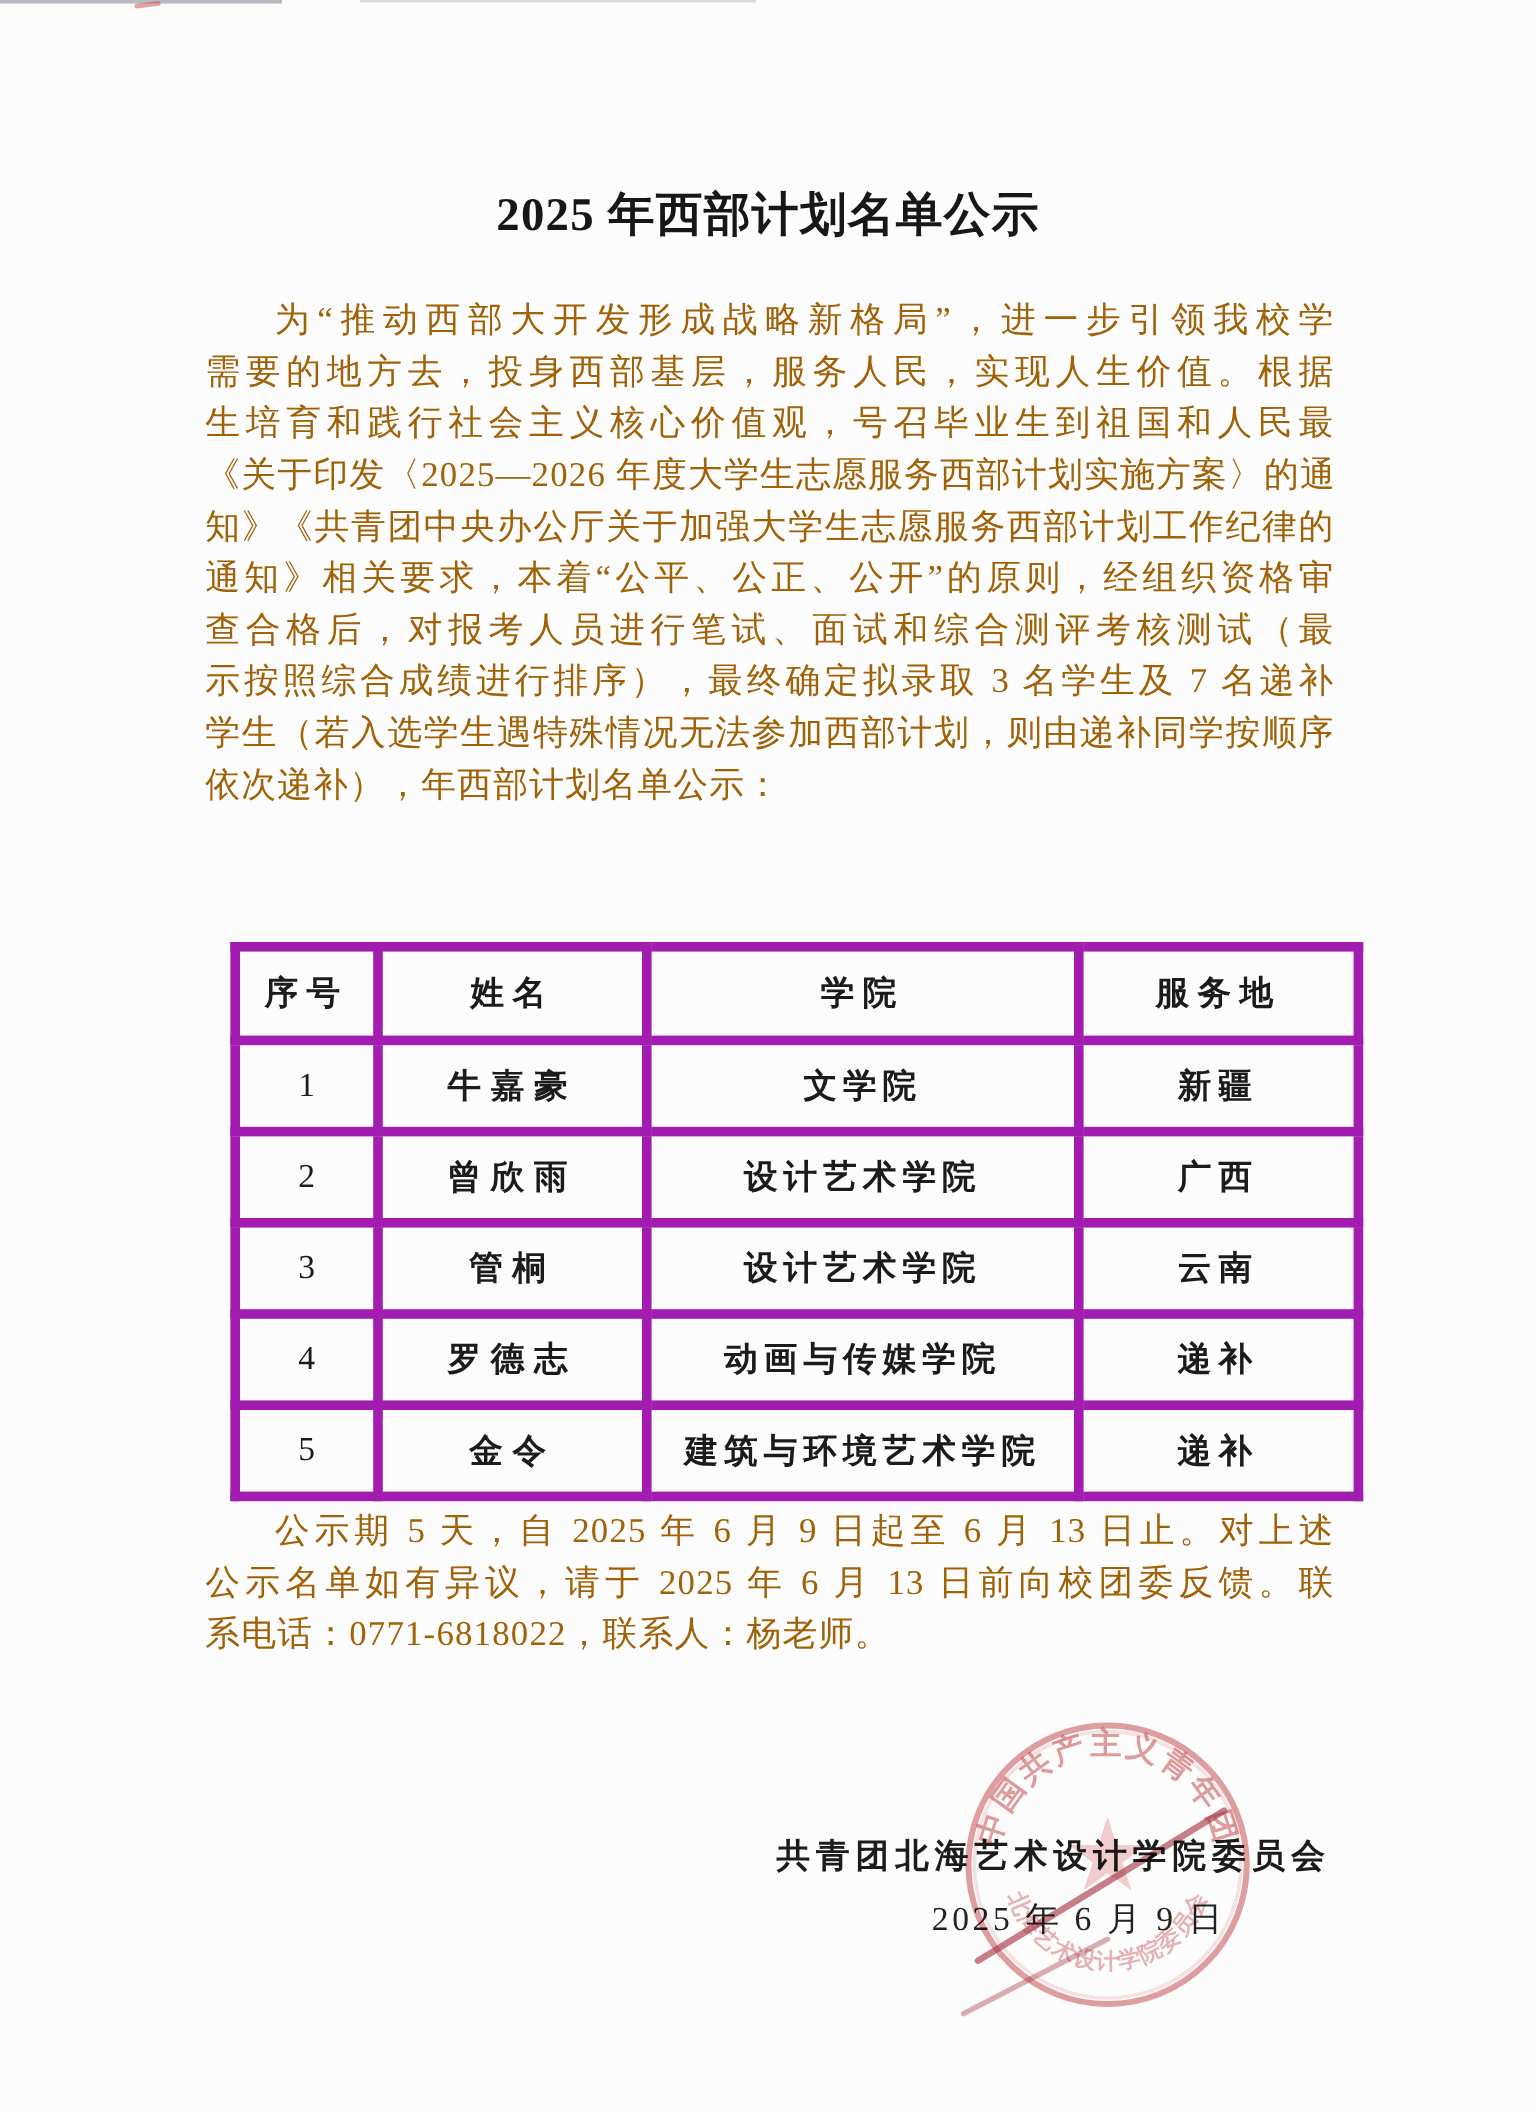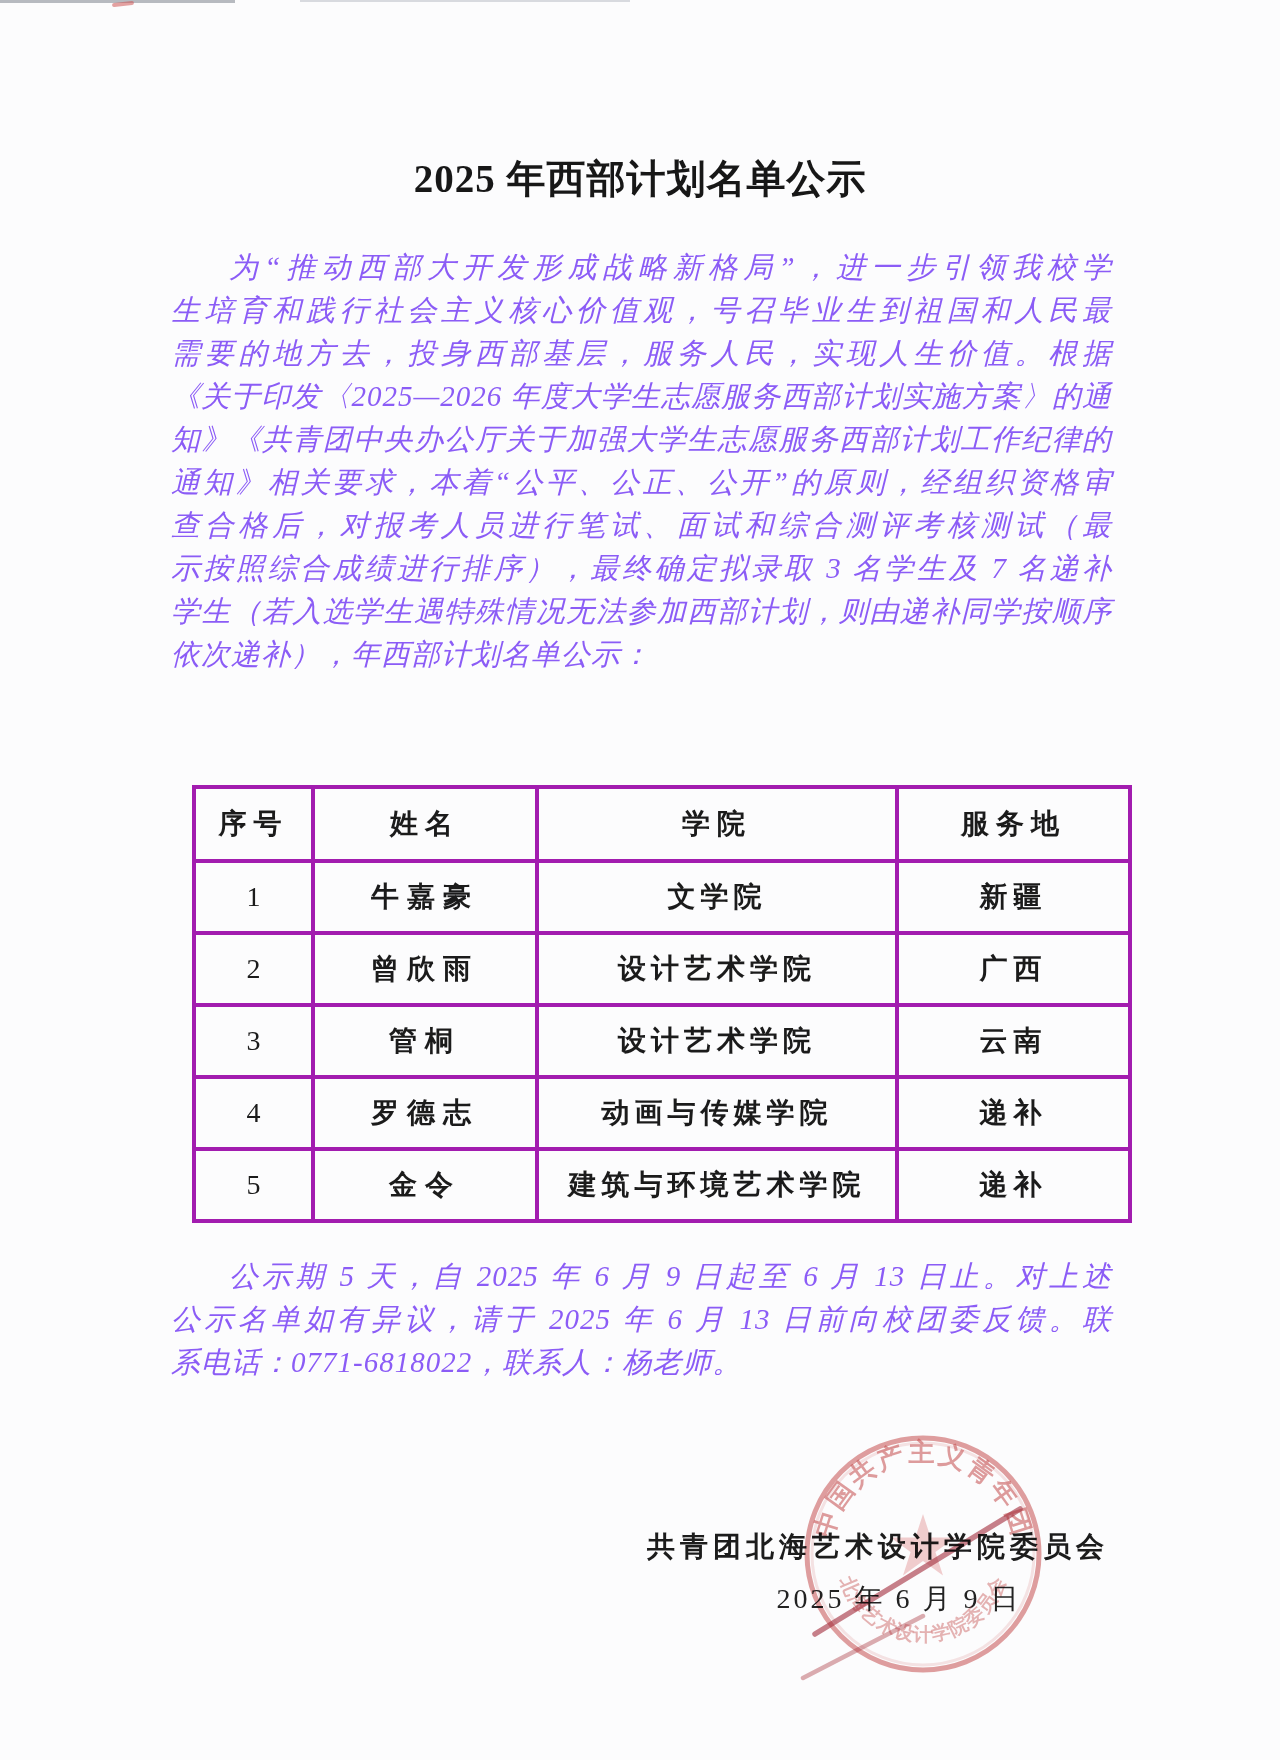--- a/index.html
+++ b/index.html
@@ -11,35 +11,35 @@
   }
   
   .edge-line{position:absolute;top:0;left:0;width:235px;height:3px;background:rgba(125,132,142,.55);}
   .edge-line2{position:absolute;top:0;left:300px;width:330px;height:2px;background:rgba(150,156,166,.35);}
   .red-tick{position:absolute;top:2px;left:112px;width:22px;height:4px;background:rgba(205,85,85,.55);transform:rotate(-7deg);border-radius:2px;}
 
   .title{
     position:absolute;top:152px;left:0;width:1280px;text-align:center;
     font-size:39px;font-weight:bold;letter-spacing:1px;color:#171717;
   }
-  .para{position:absolute;left:171px;width:941px;font-size:29px;letter-spacing:1px;color:#8b5cf6;font-style:italic;}
+  .para{position:absolute;left:171px;width:941px;font-size:29px;letter-spacing:1px;color:#a16207;}
   .p1{top:246px;}
   .p2{top:1255px;}
   .bline{height:43px;line-height:43px;text-align:justify;text-align-last:justify;text-justify:inter-character;overflow:visible;white-space:nowrap;}
   .bline.lastline{text-align:left;text-align-last:left;}
   .bline.indent{padding-left:58px;}
 
   table.roster{
     position:absolute;top:785px;left:192px;width:936px;height:410px;
     border-collapse:collapse;table-layout:fixed;
   }
   table.roster col.c1{width:119px;} table.roster col.c2{width:224px;}
   table.roster col.c3{width:360px;} table.roster col.c4{width:233px;}
   table.roster th,table.roster td{
-    border:4px solid #a21caf;text-align:center;vertical-align:middle;
+    border:8px solid #a21caf;text-align:center;vertical-align:middle;
     font-size:28px;color:#1b1b1b;padding:0;
   }
   table.roster{border:3px solid #202020;}
   table.roster th{height:70px;font-weight:bold;letter-spacing:7px;}
   table.roster td{height:68px;}
   td.seq{letter-spacing:0;font-size:27px;}
   td.nm{font-weight:bold;letter-spacing:8px;}
   td.col{font-weight:bold;letter-spacing:5px;}
   td.svc{font-weight:bold;letter-spacing:6px;}
 
@@ -59,22 +59,22 @@
 <div class="page">
 
   <div class="edge-line"></div>
   <div class="edge-line2"></div>
   <div class="red-tick"></div>
 
   <div class="title">2025 年西部计划名单公示</div>
 
   <div class="para p1">
     <div class="bline indent">为“推动西部大开发形成战略新格局”，进一步引领我校学</div>
+    <div class="bline">需要的地方去，投身西部基层，服务人民，实现人生价值。根据</div>
     <div class="bline">生培育和践行社会主义核心价值观，号召毕业生到祖国和人民最</div>
-    <div class="bline">需要的地方去，投身西部基层，服务人民，实现人生价值。根据</div>
     <div class="bline">《关于印发〈2025—2026 年度大学生志愿服务西部计划实施方案〉的通</div>
     <div class="bline">知》《共青团中央办公厅关于加强大学生志愿服务西部计划工作纪律的</div>
     <div class="bline">通知》相关要求，本着“公平、公正、公开”的原则，经组织资格审</div>
     <div class="bline">查合格后，对报考人员进行笔试、面试和综合测评考核测试（最</div>
     <div class="bline">示按照综合成绩进行排序），最终确定拟录取 3 名学生及 7 名递补</div>
     <div class="bline">学生（若入选学生遇特殊情况无法参加西部计划，则由递补同学按顺序</div>
     <div class="bline lastline">依次递补），年西部计划名单公示：</div>
   </div>
 
   <table class="roster">

